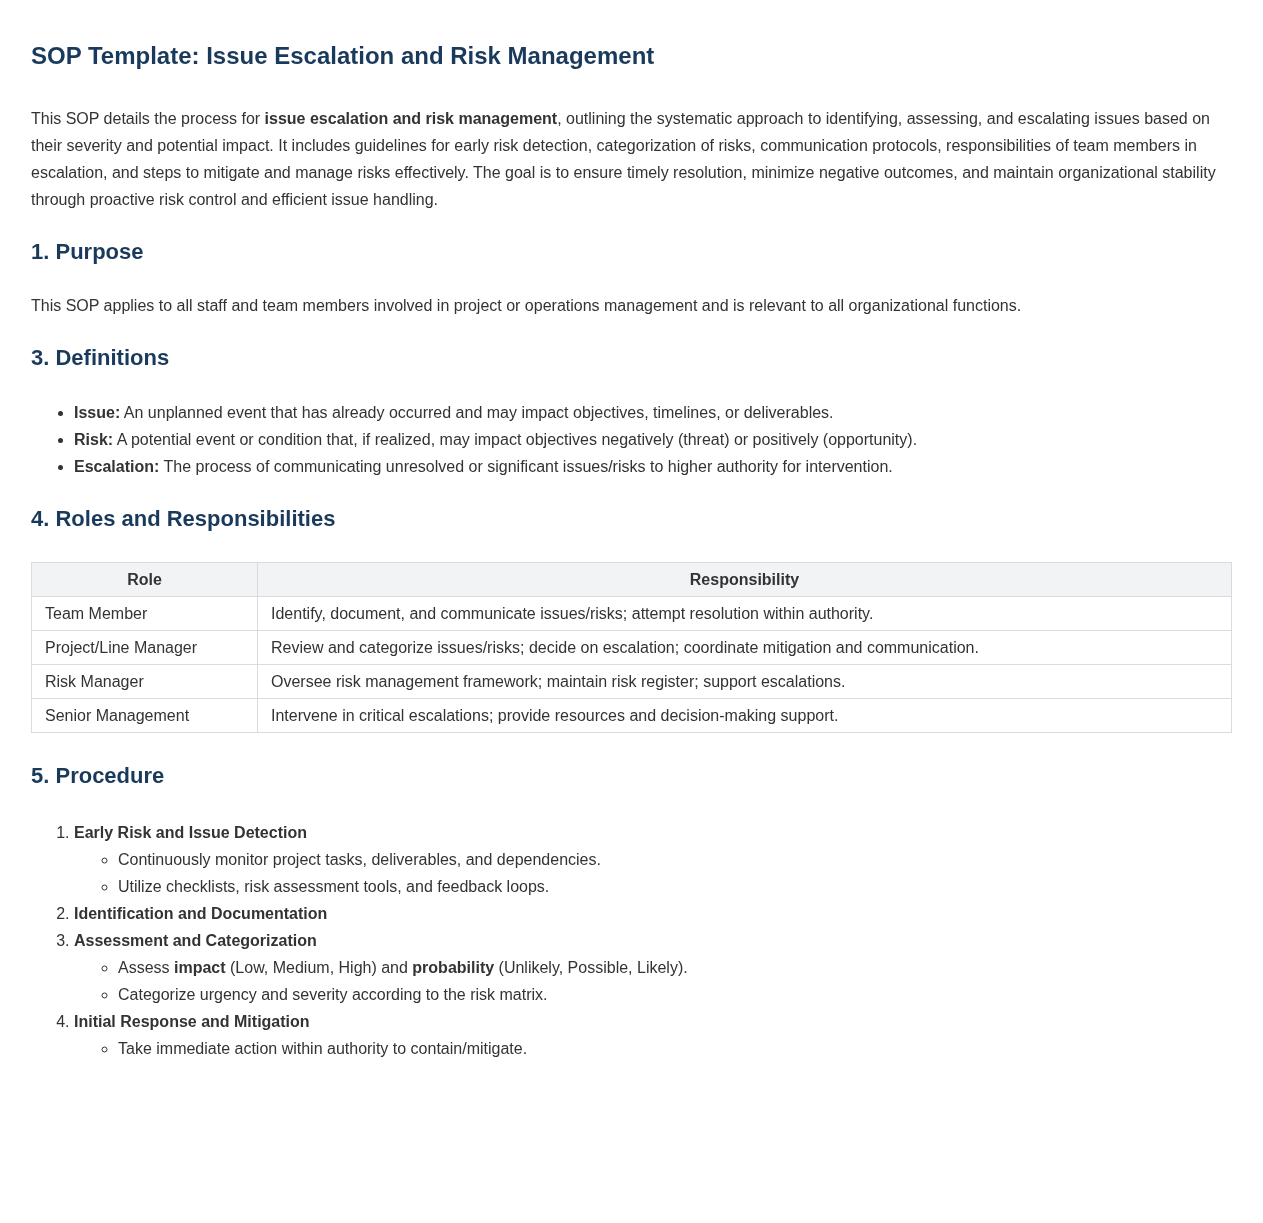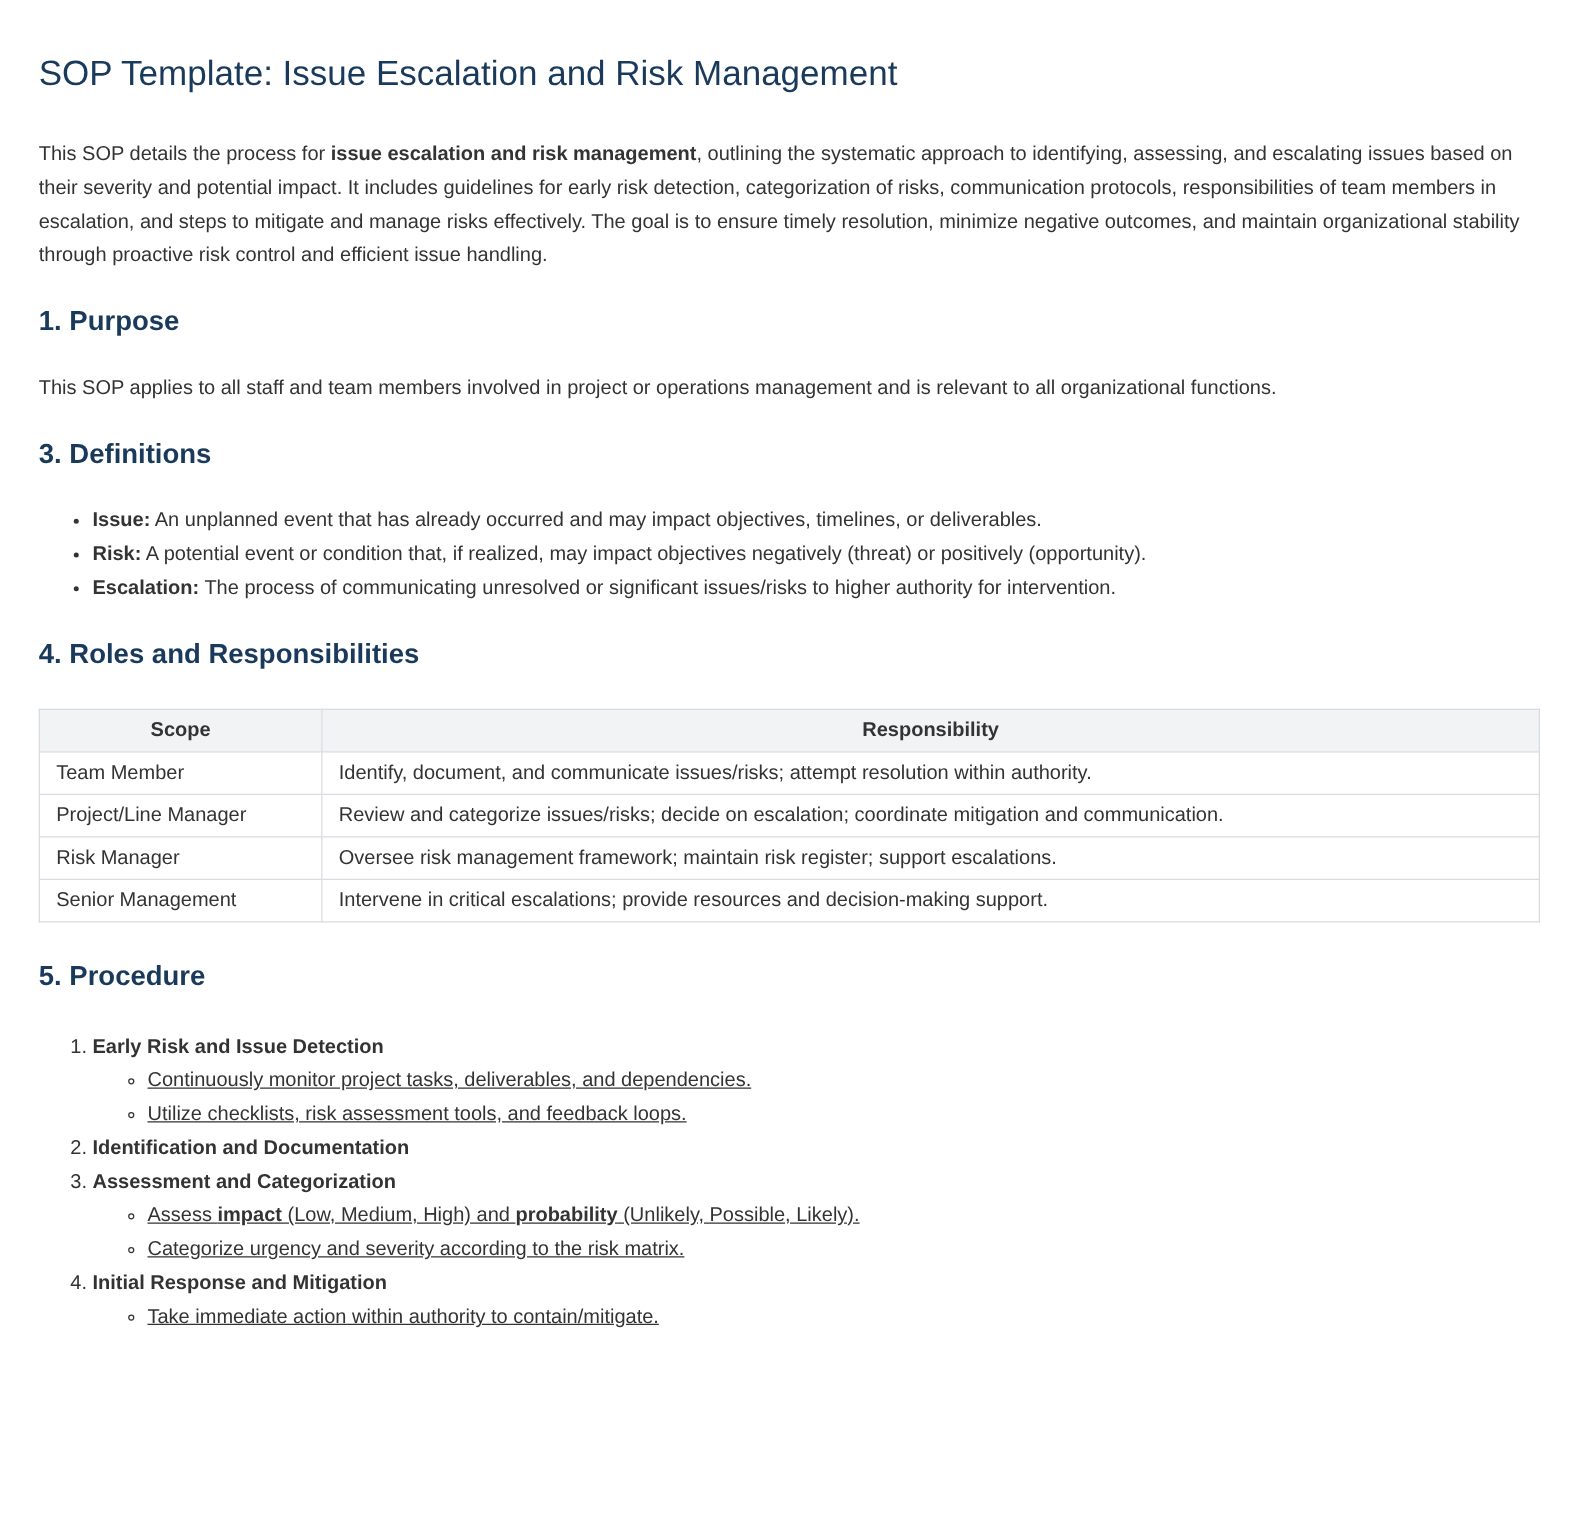--- a/index.html
+++ b/index.html
@@ -23,23 +23,23 @@
     font-size: 16px;
     line-height: 27px;
     color: var(--body-text-color);
   }
   .page {
     width: 1263px;
     padding: 0 31px;
   }
   h1 {
     margin: 42px 0 0;
-    font-size: 28px;
+    font-size: 24px;
     line-height: 1.2;
-    font-weight: normal;
+    font-weight: bold;
     color: var(--heading-color);
   }
   h2 {
     margin: 26px 0 0;
     font-size: 22px;
     line-height: 1.2;
     font-weight: bold;
     color: var(--heading-color);
   }
   h2.mt-lg { margin-top: 30px; }
@@ -70,21 +70,20 @@
   table.roles .col-role { width: 226px; }
   ol.procedure {
     margin: 30px 0 0;
     padding-left: 43px;
     list-style-type: decimal;
   }
   ul.substeps {
     margin: 0;
     padding-left: 44px;
     list-style-type: circle;
-    text-decoration: underline;
   }
 </style>
 </head>
 <body>
 
 <div class="page">
 
   <h1>SOP Template: Issue Escalation and Risk Management</h1>
 
   <p class="intro"><span>This SOP details the process for </span><strong>issue escalation and risk management</strong><span>, outlining the systematic approach to identifying, assessing, and escalating issues based on their severity and potential impact. It includes guidelines for early risk detection, categorization of risks, communication protocols, responsibilities of team members in escalation, and steps to mitigate and manage risks effectively. The goal is to ensure timely resolution, minimize negative outcomes, and maintain organizational stability through proactive risk control and efficient issue handling.</span></p>
@@ -97,21 +96,21 @@
   <ul class="definitions">
     <li><strong>Issue:</strong><span> An unplanned event that has already occurred and may impact objectives, timelines, or deliverables.</span></li>
     <li><strong>Risk:</strong><span> A potential event or condition that, if realized, may impact objectives negatively (threat) or positively (opportunity).</span></li>
     <li><strong>Escalation:</strong><span> The process of communicating unresolved or significant issues/risks to higher authority for intervention.</span></li>
   </ul>
 
   <h2>4. Roles and Responsibilities</h2>
   <table class="roles">
     <thead>
       <tr>
-        <th class="col-role">Scope</th>
+        <th class="col-role">Role</th>
         <th>Responsibility</th>
       </tr>
     </thead>
     <tbody>
       <tr>
         <td>Team Member</td>
         <td>Identify, document, and communicate issues/risks; attempt resolution within authority.</td>
       </tr>
       <tr>
         <td>Project/Line Manager</td>

